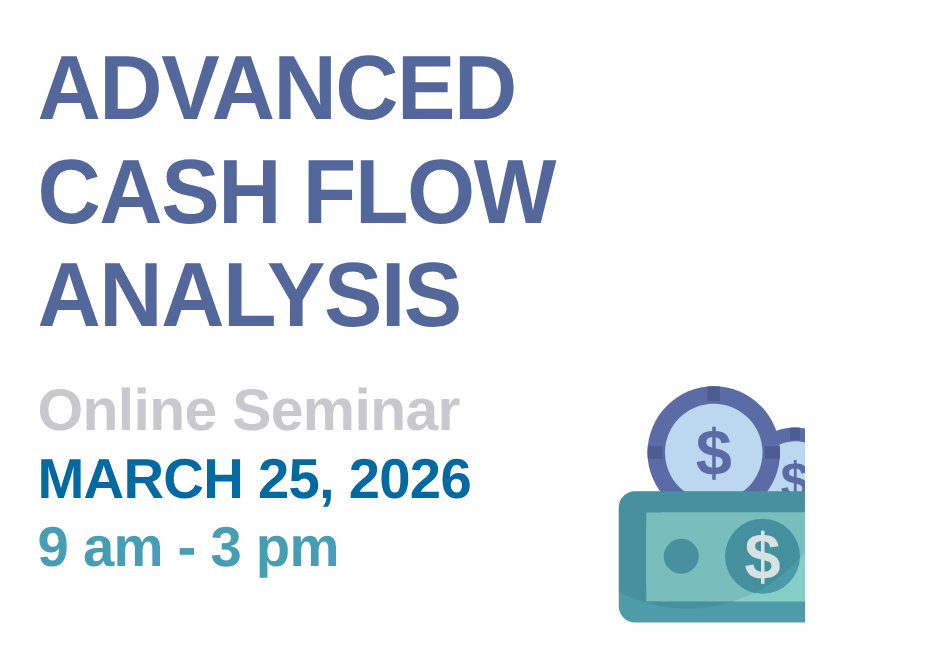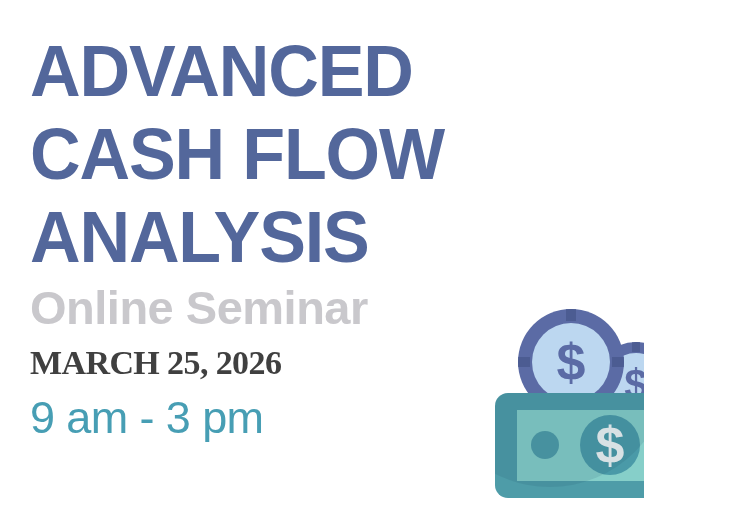--- a/index.html
+++ b/index.html
@@ -37,44 +37,44 @@
     color: #53679b;
     white-space: nowrap;
     transform: scaleX(0.96);
     transform-origin: left center;
   }
 
   
   #sub-block {
     position: absolute;
     left: 30px;
-    top: 280px;
+    top: 300px;
     width: 470px;
   }
   .sub-seminar {
     font-family: "Liberation Sans", sans-serif;
     font-weight: bold;
     font-size: 47px;
     line-height: 55px;
     letter-spacing: -0.5px;
     color: #c9c8cc;
     white-space: nowrap;
   }
   .sub-date {
-    font-family: Liberation Serif, serif;
+    font-family: Liberation Sans, sans-serif;
     font-weight: bold;
-    font-size: 34px;
+    font-size: 45px;
     line-height: 55px;
     letter-spacing: -0.6px;
-    color: #404040;
+    color: #0369a1;
     white-space: nowrap;
   }
   .sub-time {
     font-family: "Liberation Sans", sans-serif;
-    font-weight: normal;
+    font-weight: bold;
     font-size: 45px;
     line-height: 55px;
     letter-spacing: -0.6px;
     color: #479eb4;
     white-space: nowrap;
   }
 
   
   #mba-logo {
     position: absolute;

